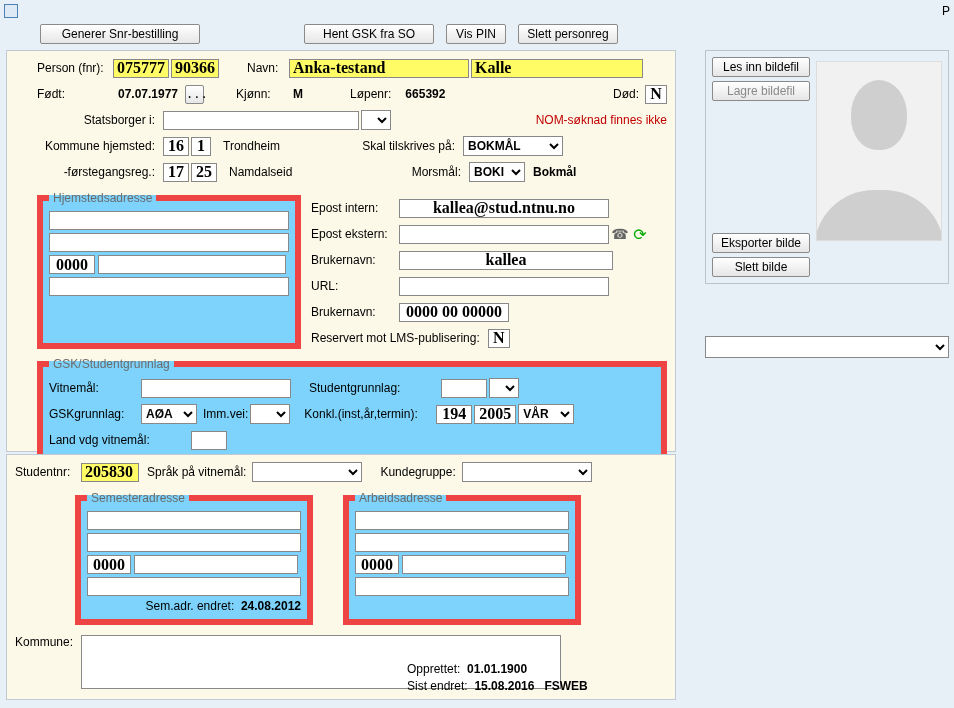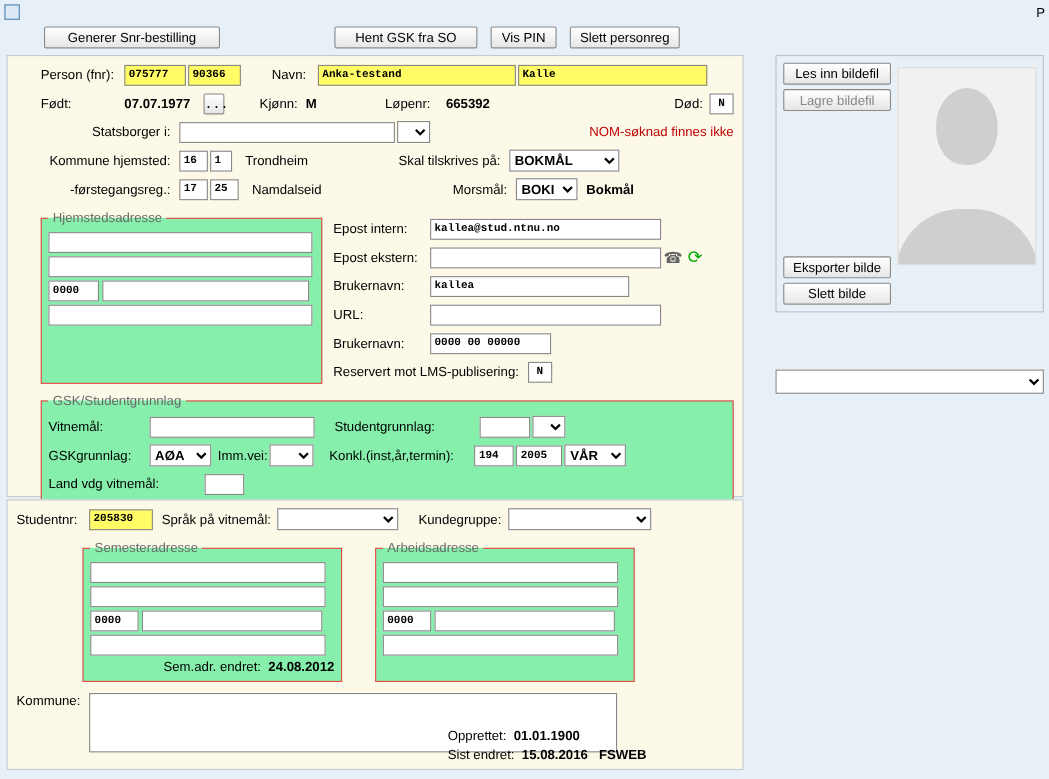--- a/index.html
+++ b/index.html
@@ -49,38 +49,38 @@
     width: 670px;
     background: #fcf9e8;
     border: 1px solid #c0c9d4;
     padding: 6px 8px 6px 8px;
   }
   .panel-upper { height: 402px; padding-left: 30px; }
   .panel-lower { top: 454px; height: 246px; background: #fcf9e8; }
   .row { display: flex; align-items: center; margin-bottom: 4px; min-height: 22px; gap: 2px; }
   .lbl { white-space: nowrap; display: inline-block; }
   input[type=text] {
-    font-family: Liberation Mono, monospace; font-size: 10px;
+    font-family: Liberation Serif, serif; font-size: 16px;
     border: 1px solid #888; background: #fff; height: 19px; padding: 0 3px;
   }
   .yellow { background: #fffc66 !important; font-weight: bold; }
-  .bold { font-weight: bold; }
+  .bold { font-weight: bold; text-align: center; }
   select {
     font-family: inherit; font-size: 12px;
     border: 1px solid #888; background: #fff; height: 20px;
   }
   .small-btn {
     width: 19px; height: 19px; padding: 0; text-align: center;
     font-family: monospace;
   }
   .redtext { color: #c00000; font-weight: normal; }
   fieldset {
-    border: 1px solid #ef4444;
+    border: 6px solid #ef4444;
     margin: 4px 0; padding: 6px;
-    background: #86efac;
+    background: #7dd3fc;
   }
   fieldset legend { color: #6b6b6b; padding: 0 4px; }
   .right-pane {
     position: absolute; left: 705px; top: 50px; width: 260px;
   }
   .photo-box {
     border: 1px solid #bac4d0; width: 244px; height: 234px; background: #e7eff7;
     display: flex; padding: 6px; gap: 6px;
   }
   .photo-btns { display: flex; flex-direction: column; gap: 4px; width: 98px; }
@@ -183,21 +183,21 @@
         <input type="text" class="bold" style="width: 210px;" value="kallea@stud.ntnu.no">
       </div>
       <div class="row">
         <span class="lbl" style="width:86px">Epost ekstern:</span>
         <input type="text" style="width: 210px;">
         <span class="icon-circle browse-icon">☎</span>
         <span class="icon-circle refresh-icon">⟳</span>
       </div>
       <div class="row">
         <span class="lbl" style="width:86px">Brukernavn:</span>
-        <input type="text" class="bold" style="width: 181px;" value="kallea">
+        <input type="text" class="bold" style="width: 214px;" value="kallea">
       </div>
       <div class="row">
         <span class="lbl" style="width:86px">URL:</span>
         <input type="text" style="width: 210px;">
       </div>
       <div class="row">
         <span class="lbl" style="width:86px">Brukernavn:</span>
         <input type="text" class="bold" style="width: 110px;" value="0000 00 00000">
       </div>
       <div class="row">

